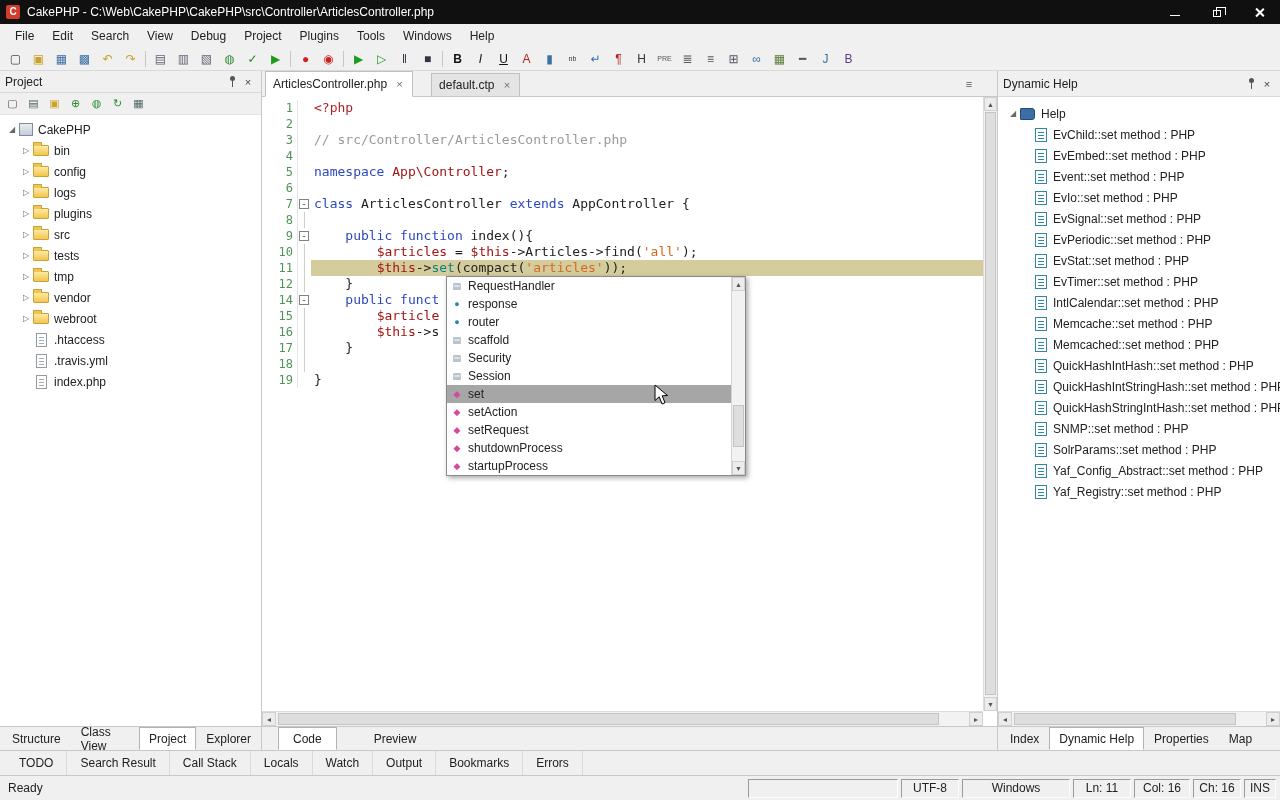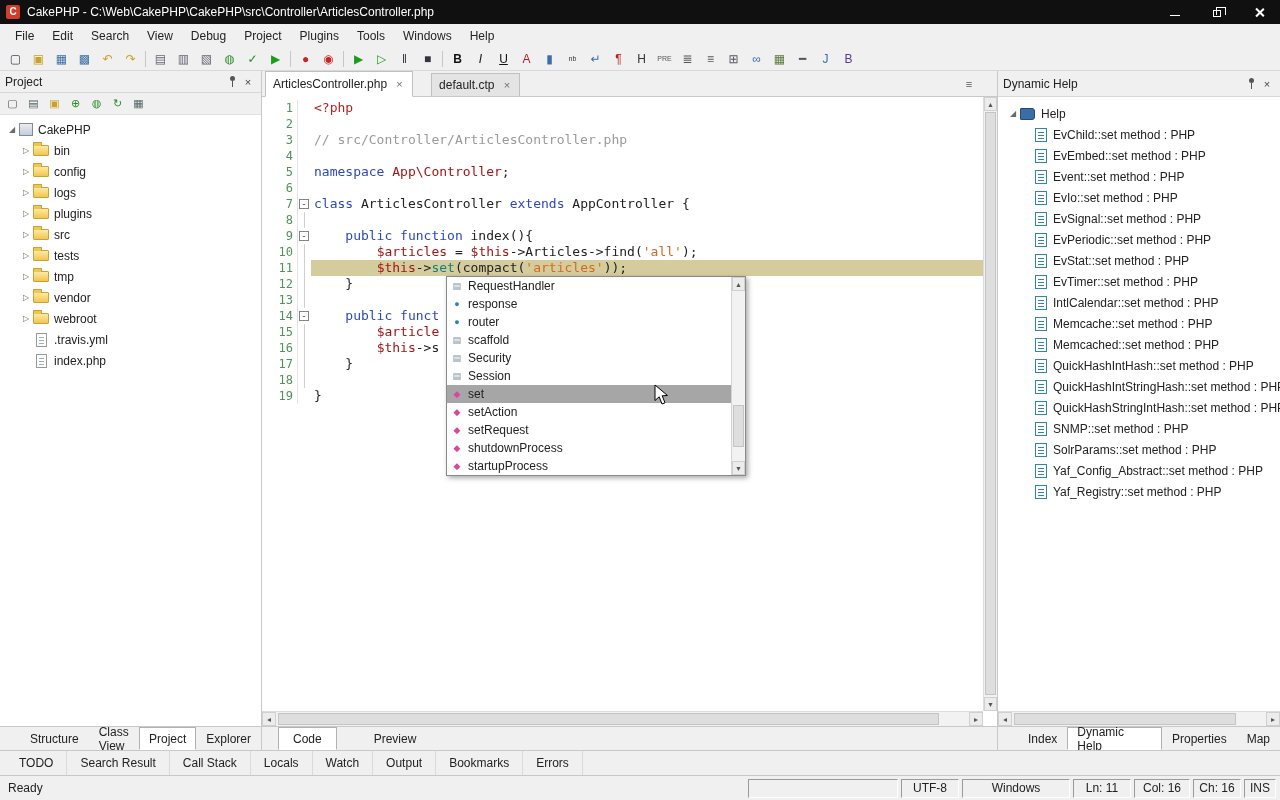--- a/index.html
+++ b/index.html
@@ -40,21 +40,21 @@
     display:flex;align-items:center;padding:0 5px;}
   .panel-title{flex:1;}
   .hdr-icon{width:16px;height:16px;display:flex;align-items:center;justify-content:center;
     color:#444;font-size:11px;}
   .pin-icon{position:relative;}
   .pin-icon::before{content:"";position:absolute;left:6px;top:2px;width:5px;height:5px;
     background:#555;border-radius:50%;}
   .pin-icon::after{content:"";position:absolute;left:8px;top:7px;width:1px;height:6px;background:#555;}
 
   .dock-tabs{position:absolute;left:0;right:0;bottom:0;height:24px;background:#f0f0f0;
-    border-top:1px solid #c8c8c8;display:flex;align-items:stretch;padding-left:20px;}
+    border-top:1px solid #c8c8c8;display:flex;align-items:stretch;padding-left:2px;}
   .dock-tab{padding:0 9px;display:flex;align-items:center;color:#222;border:1px solid transparent;}
   .dock-tab.active{background:#fff;border:1px solid #b2b2b2;border-bottom-color:#fff;}
 
   
   .left-panel{position:absolute;top:71px;left:0;width:262px;bottom:50px;background:#fff;
     border-right:1px solid #c8c8c8;}
   .lp-toolbar{position:absolute;top:22px;left:0;right:0;height:22px;background:#f0f0f0;
     border-bottom:1px solid #e2e2e2;display:flex;align-items:center;padding-left:2px;}
   .lp-tb-btn{width:21px;height:18px;display:flex;align-items:center;justify-content:center;font-size:11px;}
   .lp-tree{position:absolute;top:44px;left:0;right:0;bottom:24px;background:#fff;overflow:hidden;padding-top:4px;}
@@ -299,20 +299,25 @@
         <span class="tree-label">vendor</span>
       </div>
       <div class="tree-row child">
         <span class="tw-arrow">▷</span>
         <span class="icon-folder"></span>
         <span class="tree-label">webroot</span>
       </div>
       <div class="tree-row child">
         <span class="tw-arrow"></span>
         <span class="icon-file"></span>
+        <span class="tree-label">.htaccess</span>
+      </div>
+      <div class="tree-row child">
+        <span class="tw-arrow"></span>
+        <span class="icon-file"></span>
         <span class="tree-label">.travis.yml</span>
       </div>
       <div class="tree-row child">
         <span class="tw-arrow"></span>
         <span class="icon-file"></span>
         <span class="tree-label">index.php</span>
       </div>
     </div>
   <div class="dock-tabs">
       <div class="dock-tab">Structure</div>
@@ -342,21 +347,20 @@
       <div class="code-line"><span class="gutter">3</span><span class="foldcol"></span><span class="line-content"><span class="tk-com">// src/Controller/ArticlesController.php</span></span></div>
       <div class="code-line"><span class="gutter">4</span><span class="foldcol"></span><span class="line-content"></span></div>
       <div class="code-line"><span class="gutter">5</span><span class="foldcol"></span><span class="line-content"><span class="tk-kw">namespace </span><span class="tk-var">App\Controller</span><span class="tk-id">;</span></span></div>
       <div class="code-line"><span class="gutter">6</span><span class="foldcol"></span><span class="line-content"></span></div>
       <div class="code-line"><span class="gutter">7</span><span class="foldcol"><span class="fold-box">-</span></span><span class="line-content"><span class="tk-kw">class </span><span class="tk-id">ArticlesController </span><span class="tk-kw">extends </span><span class="tk-id">AppController {</span></span></div>
       <div class="code-line vline"><span class="gutter">8</span><span class="foldcol"></span><span class="line-content"></span></div>
       <div class="code-line"><span class="gutter">9</span><span class="foldcol"><span class="fold-box">-</span></span><span class="line-content"><span class="tk-id">    </span><span class="tk-kw">public function </span><span class="tk-id">index(){</span></span></div>
       <div class="code-line vline"><span class="gutter">10</span><span class="foldcol"></span><span class="line-content"><span class="tk-id">        </span><span class="tk-var">$articles</span><span class="tk-id"> = </span><span class="tk-var">$this</span><span class="tk-id">-&gt;Articles-&gt;find(</span><span class="tk-str">'all'</span><span class="tk-id">);</span></span></div>
       <div class="code-line hl vline"><span class="gutter">11</span><span class="foldcol"></span><span class="line-content"><span class="tk-id">        </span><span class="tk-var">$this</span><span class="tk-id">-&gt;</span><span class="tk-mth">set</span><span class="tk-id">(compact(</span><span class="tk-str">'articles'</span><span class="tk-id">));</span></span></div>
       <div class="code-line vline"><span class="gutter">12</span><span class="foldcol"></span><span class="line-content"><span class="tk-id">    }</span></span></div>
-      <div class="code-line vline"><span class="gutter">13</span><span class="foldcol"></span><span class="line-content"></span></div>
       <div class="code-line"><span class="gutter">14</span><span class="foldcol"><span class="fold-box">-</span></span><span class="line-content"><span class="tk-id">    </span><span class="tk-kw">public funct</span></span></div>
       <div class="code-line vline"><span class="gutter">15</span><span class="foldcol"></span><span class="line-content"><span class="tk-id">        </span><span class="tk-var">$article</span></span></div>
       <div class="code-line vline"><span class="gutter">16</span><span class="foldcol"></span><span class="line-content"><span class="tk-id">        </span><span class="tk-var">$this</span><span class="tk-id">-&gt;s</span></span></div>
       <div class="code-line vline"><span class="gutter">17</span><span class="foldcol"></span><span class="line-content"><span class="tk-id">    }</span></span></div>
       <div class="code-line vline"><span class="gutter">18</span><span class="foldcol"></span><span class="line-content"></span></div>
       <div class="code-line"><span class="gutter">19</span><span class="foldcol"></span><span class="line-content"><span class="tk-id">}</span></span></div>
     </div>
   <div class="vscroll">
     <div class="sb-btn up">▲</div>
     <div class="vthumb"></div>

